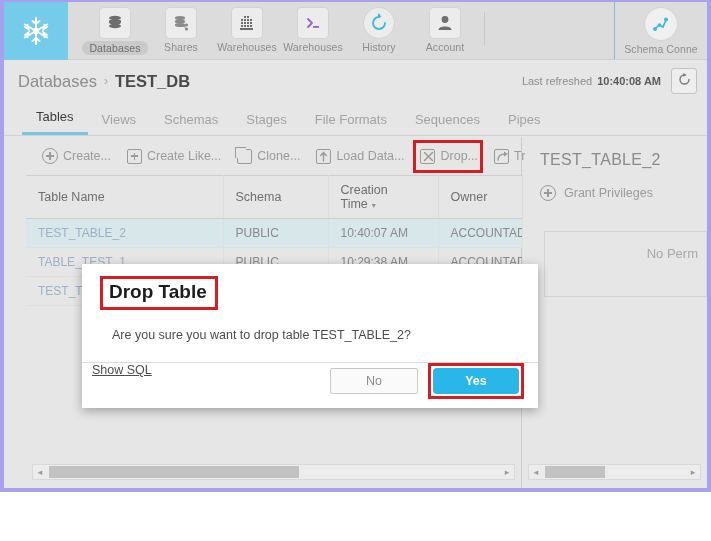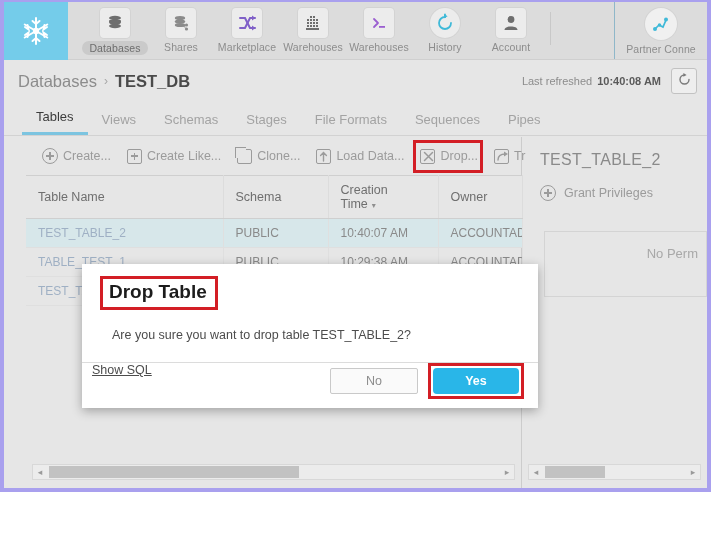--- a/index.html
+++ b/index.html
@@ -245,33 +245,20 @@
             <g fill="#8b8b8b">
               <circle cx="14.5" cy="11" r="1.6"></circle>
               <circle cx="14.5" cy="15" r="1.6"></circle>
               <rect x="11" y="12" width="3" height="1" transform="rotate(30 12 12)"></rect>
             </g>
           </svg>
         </span>
         <span class="nav-label">Shares</span>
       </div>
 
-      <div class="nav-item">
-        <span class="nav-ico">
-          <svg width="19" height="18" viewBox="0 0 19 18">
-            <g stroke="#8060c8" stroke-width="2" fill="none" stroke-linecap="round">
-              <path d="M2 4 L7 4 L12 14 L17 14"></path>
-              <path d="M2 14 L7 14 L12 4 L17 4"></path>
-            </g>
-            <path d="M14 1.5 L17.5 4 L14 6.5 Z" fill="#8060c8"></path>
-            <path d="M14 11.5 L17.5 14 L14 16.5 Z" fill="#8060c8"></path>
-          </svg>
-        </span>
-        <span class="nav-label">Marketplace</span>
-      </div>
 
       <div class="nav-item">
         <span class="nav-ico">
           <svg width="18" height="18" viewBox="0 0 18 18">
             <g fill="#6e6e6e">
               <rect x="6" y="2" width="2" height="2"></rect>
                 <rect x="9" y="2" width="2" height="2"></rect>
               <rect x="3" y="5" width="2" height="2"></rect>
                 <rect x="6" y="5" width="2" height="2"></rect>
               <rect x="9" y="5" width="2" height="2"></rect>
@@ -331,21 +318,21 @@
         <span class="nav-ico">
           <svg width="20" height="20" viewBox="0 0 20 20">
             <g stroke="#3fb9d8" stroke-width="1.7" fill="none" stroke-linecap="round">
               <path d="M4 15 L8 11 L12 13 L15 6"></path>
             </g>
             <circle cx="4" cy="15" r="2" fill="#3fb9d8"></circle>
             <circle cx="8.5" cy="11" r="1.7" fill="#3fb9d8"></circle>
             <circle cx="15" cy="5.5" r="2" fill="#3fb9d8"></circle>
           </svg>
         </span>
-        <span class="nav-label">Partner Conne</span>
+        <span class="nav-label">Schema Conne</span>
       </div>
     </div>
   </div>
 
   <div class="crumbbar">
     <span class="crumb-root">Databases</span>
     <span class="crumb-sep">›</span>
     <span class="crumb-cur">TEST_DB</span>
     <span class="crumb-right">
       <span class="refresh-label">Last refreshed</span>

